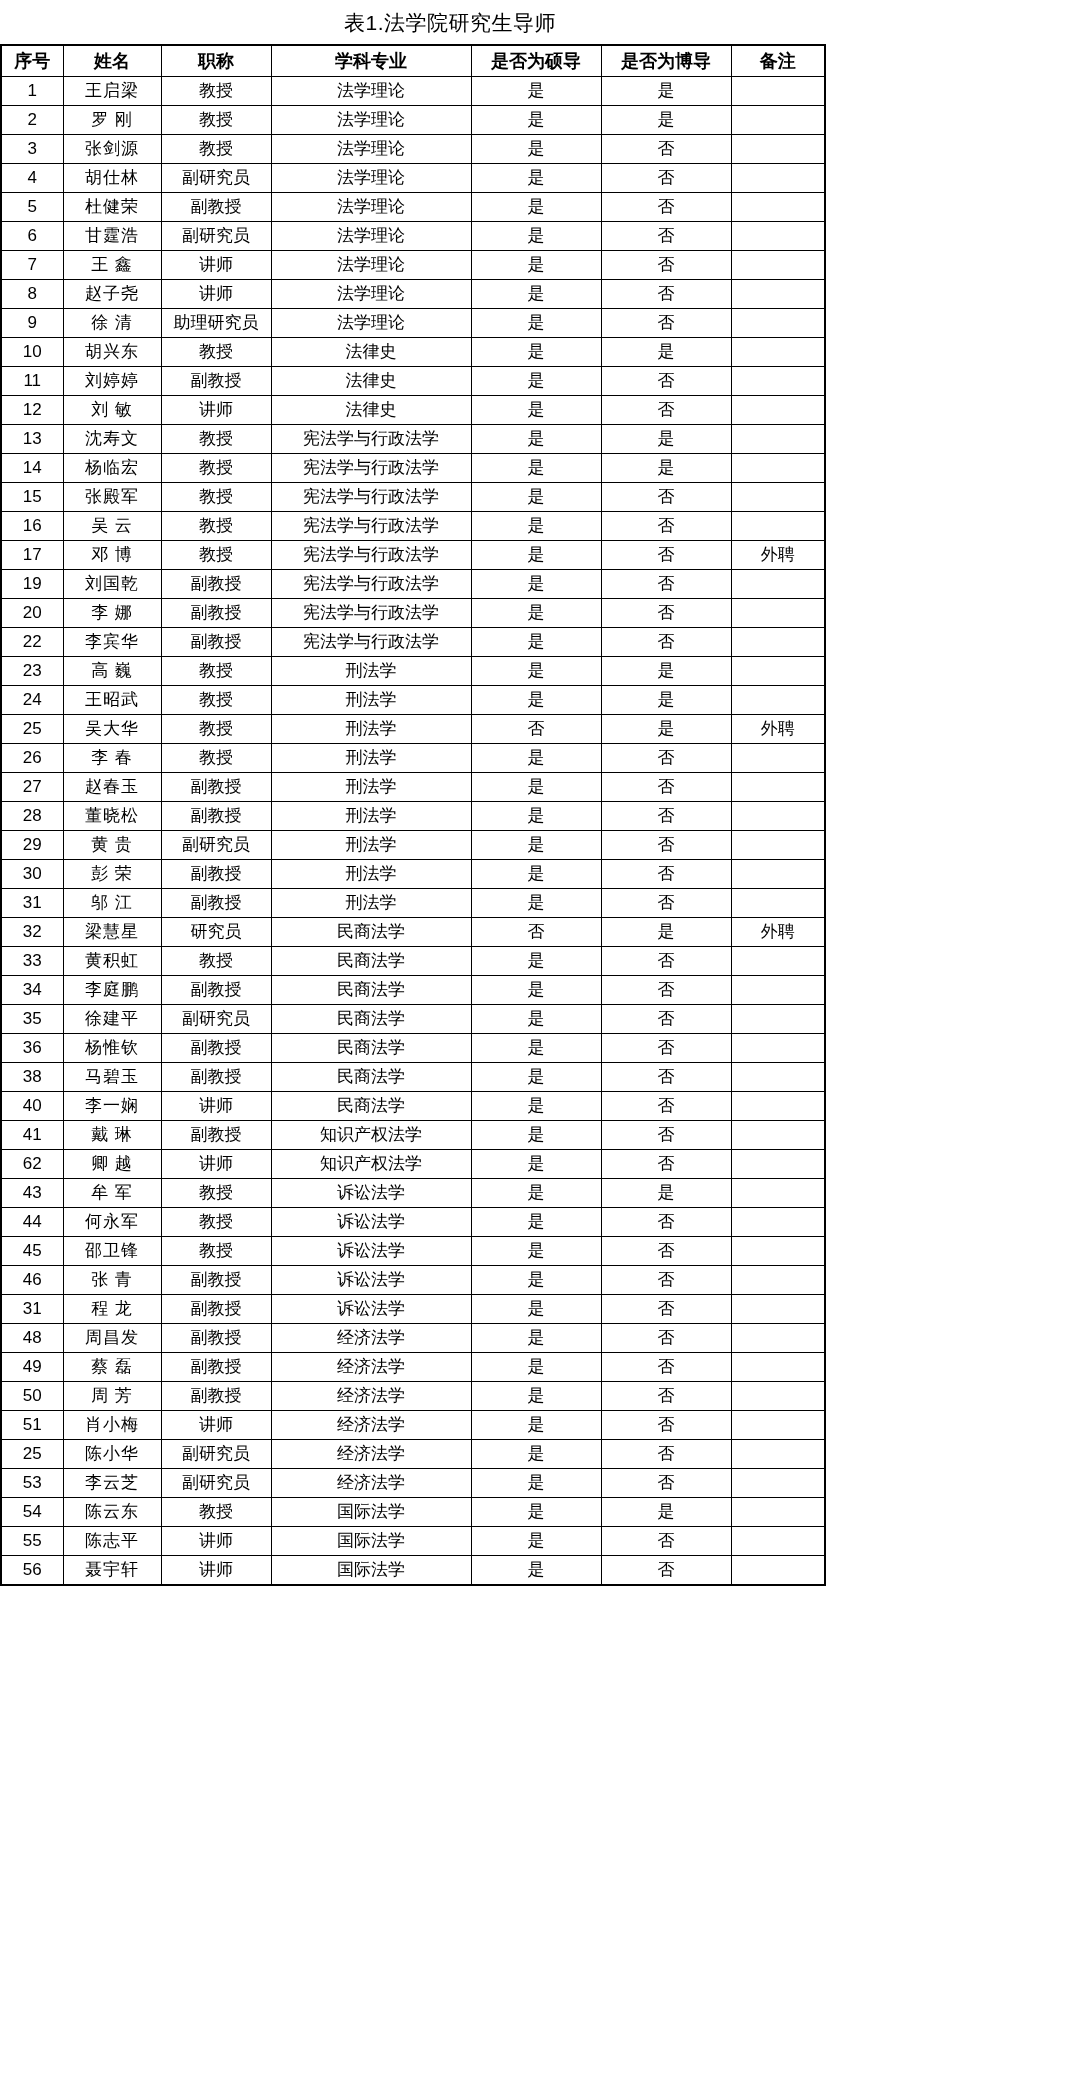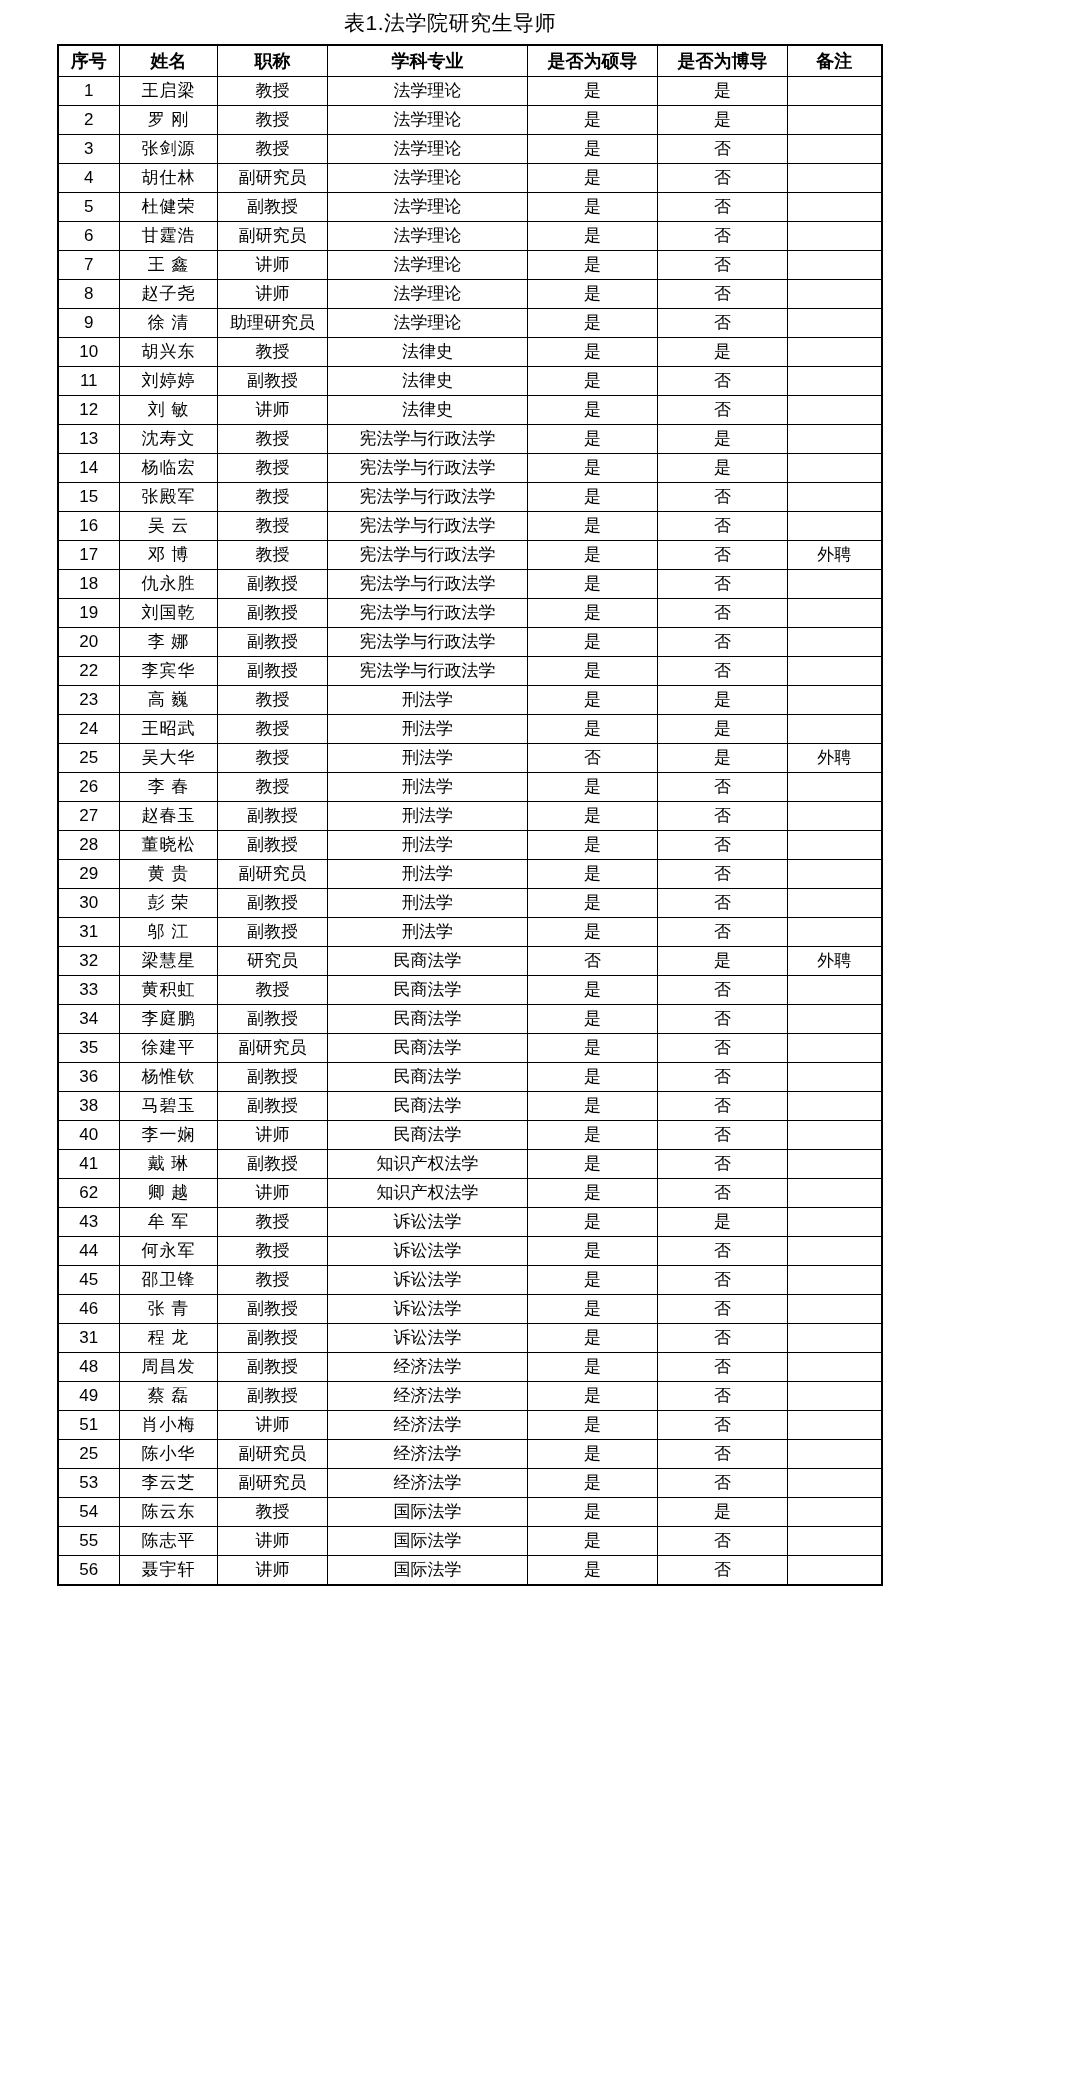--- a/index.html
+++ b/index.html
@@ -22,22 +22,21 @@
   .doc-title {
     text-align: center;
     font-size: 21px;
     line-height: 30px;
     font-weight: 400;
     margin: 0 0 6px 0;
     letter-spacing: 0.5px;
   }
   .table-wrap {
     display: flex;
-    justify-content: center;
-    padding-left: 39px;
+    justify-content: flex-start;
   }
   table.roster {
     border-collapse: collapse;
     table-layout: fixed;
     width: 824px;
     border: 2px solid #000;
   }
   table.roster th,
   table.roster td {
     border: 1px solid #000;
@@ -240,29 +239,20 @@
           <tr>
             <td>17</td>
             <td class="name-cell">邓 博</td>
             <td>教授</td>
             <td>宪法学与行政法学</td>
             <td>是</td>
             <td>否</td>
             <td>外聘</td>
           </tr>
           <tr>
-            <td>18</td>
-            <td class="name-cell">仇永胜</td>
-            <td>副教授</td>
-            <td>宪法学与行政法学</td>
-            <td>是</td>
-            <td>否</td>
-            <td></td>
-          </tr>
-          <tr>
             <td>19</td>
             <td class="name-cell">刘国乾</td>
             <td>副教授</td>
             <td>宪法学与行政法学</td>
             <td>是</td>
             <td>否</td>
             <td></td>
           </tr>
           <tr>
             <td>20</td>
@@ -494,20 +484,29 @@
             <td class="name-cell">周昌发</td>
             <td>副教授</td>
             <td>经济法学</td>
             <td>是</td>
             <td>否</td>
             <td></td>
           </tr>
           <tr>
             <td>49</td>
             <td class="name-cell">蔡 磊</td>
+            <td>副教授</td>
+            <td>经济法学</td>
+            <td>是</td>
+            <td>否</td>
+            <td></td>
+          </tr>
+          <tr>
+            <td>50</td>
+            <td class="name-cell">周 芳</td>
             <td>副教授</td>
             <td>经济法学</td>
             <td>是</td>
             <td>否</td>
             <td></td>
           </tr>
           <tr>
             <td>51</td>
             <td class="name-cell">肖小梅</td>
             <td>讲师</td>

